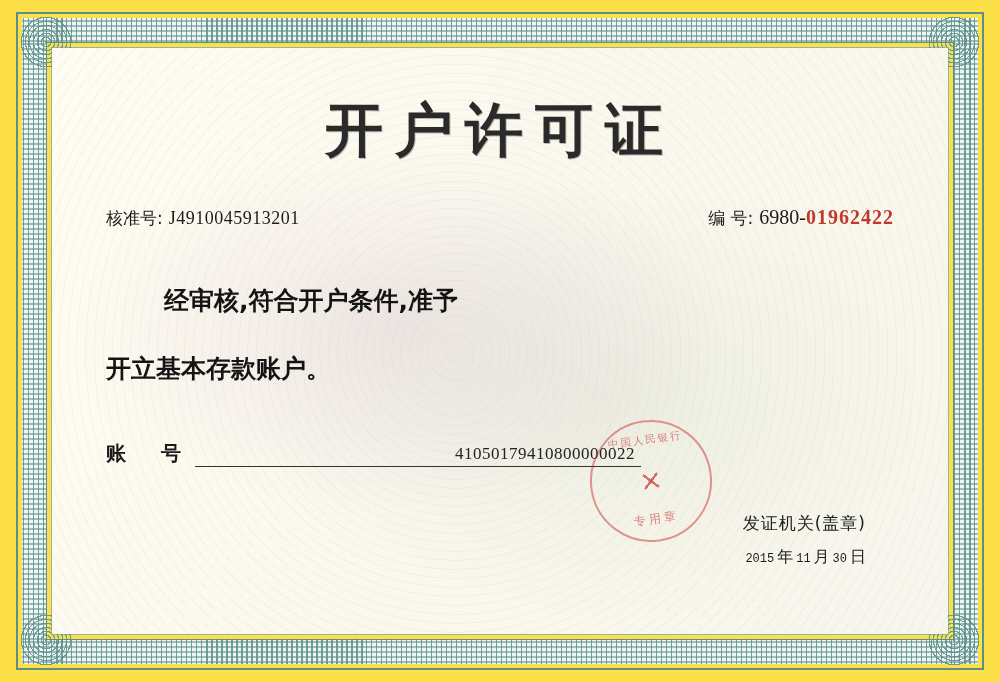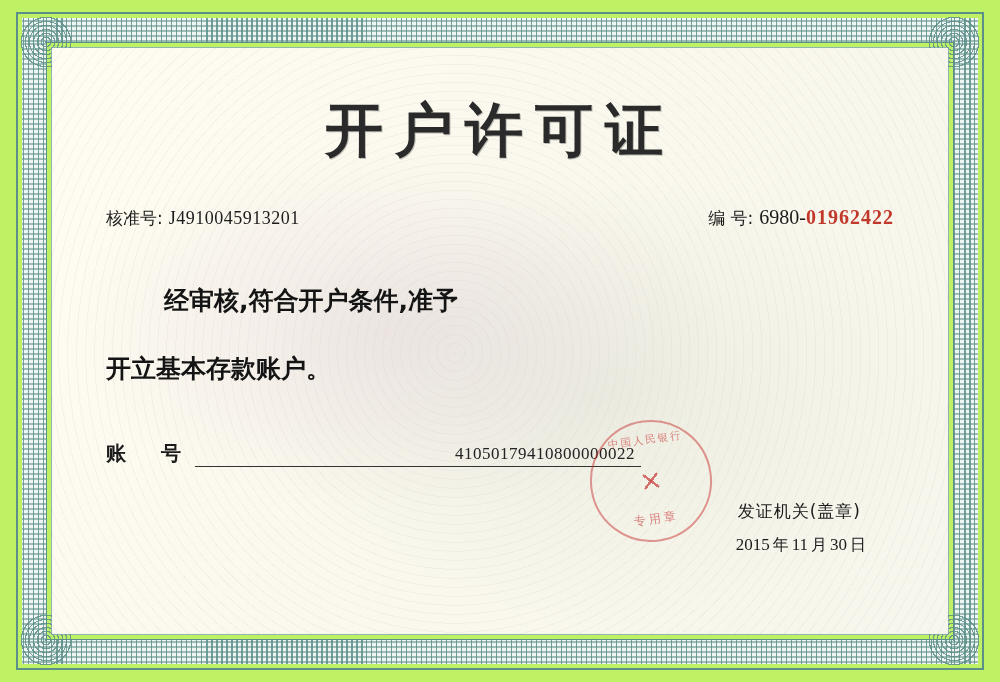--- a/index.html
+++ b/index.html
@@ -12,21 +12,21 @@
     height: 682px;
     font-family: "Liberation Serif", "DejaVu Serif", serif;
     overflow: hidden;
   }
 
   
   .certificate {
     position: relative;
     width: 1000px;
     height: 682px;
-    background: #bef264;
+    background: #fde047;
     box-sizing: border-box;
   }
 
   
   .border-outer {
     position: absolute;
     left: 16px; top: 12px; right: 16px; bottom: 12px;
     border: 2px solid #5d8f8a;
     box-sizing: border-box;
   }
@@ -200,37 +200,37 @@
     width: 430px;
     font-size: 17px;
     text-align: right;
     padding-left: 10px;
     letter-spacing: .5px;
   }
 
   .issuer-block {
     position: absolute;
     right: 74px;
-    bottom: 70px;
-    text-align: center;
+    bottom: 58px;
+    text-align: right;
     font-family: "DejaVu Sans", "Liberation Sans", sans-serif;
   }
   .issuer-line {
     font-size: 17px;
     color: #1b1b1b;
     letter-spacing: 1px;
   }
   .date-line {
     margin-top: 12px;
     font-size: 16px;
     color: #1b1b1b;
   }
   .date-num {
-    font-family: Liberation Serif, serif;
-    font-size: 17px;
+    font-family: Liberation Mono, monospace;
+    font-size: 12px;
     padding: 0 3px;
   }
 
   
   .seal {
     position: absolute;
     right: 228px;
     bottom: 84px;
     width: 118px;
     height: 118px;

